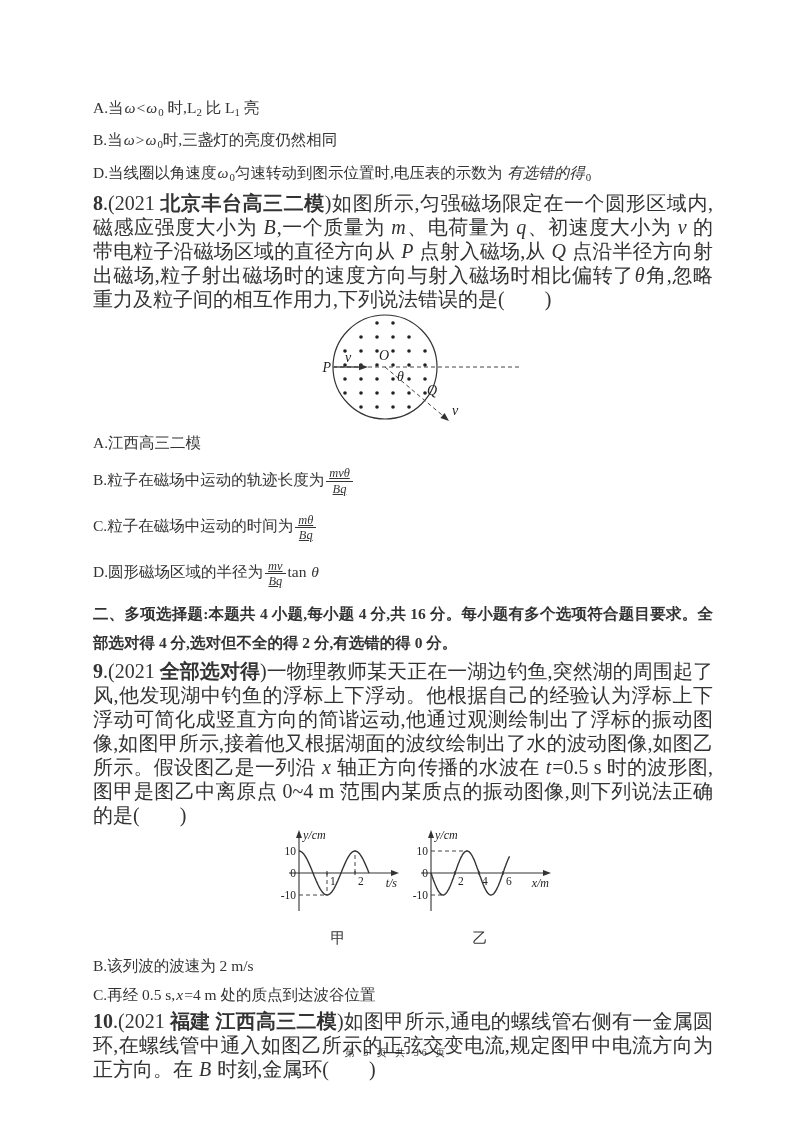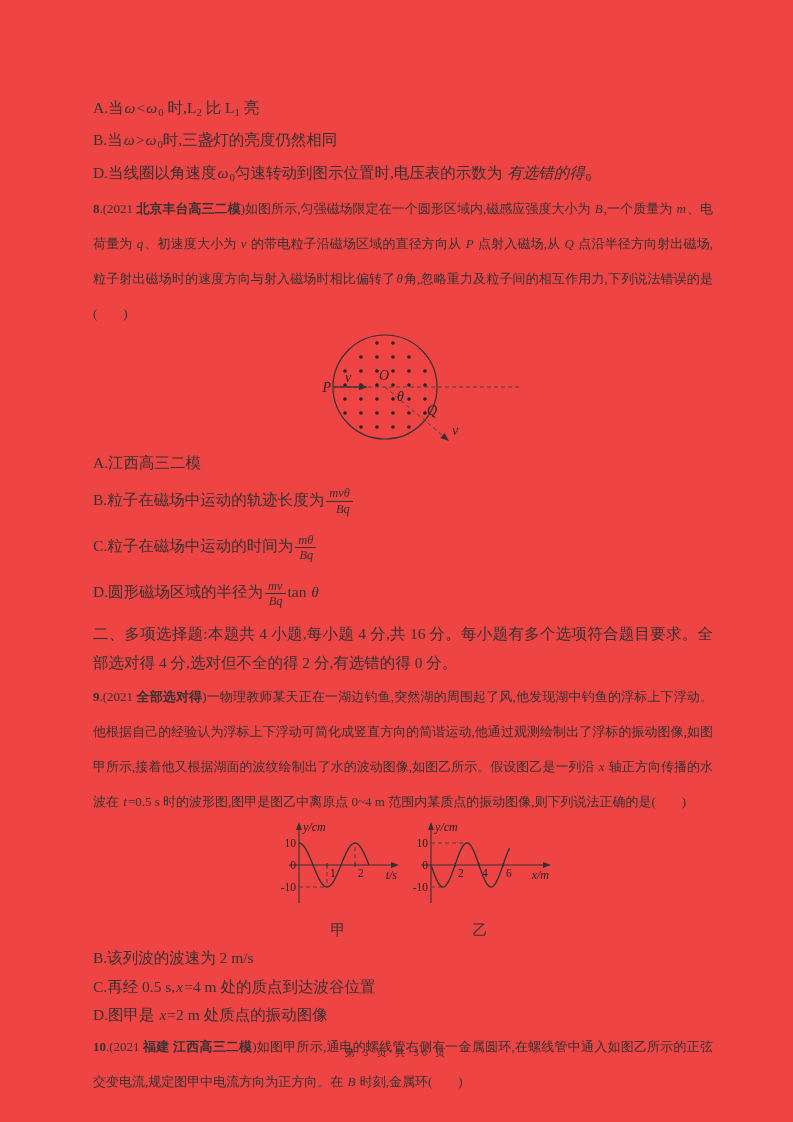--- a/index.html
+++ b/index.html
@@ -1,29 +1,29 @@
 <!DOCTYPE html>
 <html><head>
 <meta charset="utf-8">
 <style>
   html,body{margin:0;padding:0;background:#e9e9e9;}
-  .page{position:relative;width:793px;height:1122px;background:#ef4444;margin:0 auto;
+  .page{position:relative;width:793px;height:1122px;background:#ffffff;margin:0 auto;
         font-family:"Liberation Serif","DejaVu Serif",serif;color:#333;overflow:hidden;}
   .content{position:absolute;left:93px;top:94px;width:620px;}
   .tline{line-height:28.4px;font-size:15.5px;text-align:justify;margin:0;}
-  .qbody{line-height:35px;font-size:13px;text-align:justify;margin:0;}
+  .qbody{line-height:24px;font-size:20px;text-align:justify;margin:0;}
   .bold{font-weight:bold;}
   .var{font-style:italic;padding:0 1px;}
   .sub{font-size:0.7em;vertical-align:-0.28em;}
-  .frac{display:inline-block;vertical-align:middle;text-align:right;font-size:0.8em;
-        line-height:1.15;font-style:italic;margin:0 2px;}
+  .frac{display:inline-block;vertical-align:middle;text-align:center;font-size:0.8em;
+        line-height:1.15;font-style:italic;margin:0 2px;text-decoration:underline;}
   .frac .num{display:block;border-bottom:1px solid #333;padding:0 3px;}
   .frac .den{display:block;padding:0 3px;}
   .opt-frac{padding:8px 0;font-size:15.5px;}
-  .section-head{font-weight:normal;line-height:28.4px;font-size:15.5px;text-align:justify;margin:4px 0 2px 0;}
+  .section-head{font-weight:bold;line-height:28.4px;font-size:15.5px;text-align:justify;margin:4px 0 2px 0;}
   .diagram-wrap{margin:-6px 0 -2px 204px;height:126px;}
   .charts-row{display:flex;gap:6px;margin:2px 0 4px 182px;}
   .chart .caption{text-align:center;font-size:15px;margin-top:0px;}
   .footer{position:absolute;top:1046px;left:0;width:100%;text-align:center;
           font-size:10px;letter-spacing:3px;color:#333;}
   
   .circ{fill:none;stroke:#333;stroke-width:1.2;}
   .dash{stroke:#444;stroke-width:1;stroke-dasharray:4 3;fill:none;}
   .solid{stroke:#333;stroke-width:1.3;fill:none;}
   .ah{fill:#333;stroke:none;}
@@ -155,21 +155,20 @@
             <text x="142" y="58" class="alabel" text-anchor="end">x/m</text>
             <polyline points="24.0,44.0 24.6,45.6 25.1,47.2 25.7,48.8 26.2,50.4 26.8,51.9 27.4,53.4 27.9,54.8 28.5,56.2 29.1,57.5 29.6,58.8 30.2,59.9 30.7,61.0 31.3,62.0 31.9,62.8 32.4,63.6 33.0,64.3 33.5,64.9 34.1,65.3 34.7,65.7 35.2,65.9 35.8,66.0 36.4,66.0 36.9,65.8 37.5,65.6 38.0,65.2 38.6,64.7 39.2,64.1 39.7,63.4 40.3,62.6 40.8,61.7 41.4,60.7 42.0,59.6 42.5,58.4 43.1,57.2 43.6,55.9 44.2,54.5 44.8,53.0 45.3,51.5 45.9,50.0 46.5,48.4 47.0,46.8 47.6,45.2 48.1,43.6 48.7,42.0 49.3,40.4 49.8,38.8 50.4,37.2 50.9,35.7 51.5,34.2 52.1,32.8 52.6,31.5 53.2,30.2 53.8,28.9 54.3,27.8 54.9,26.8 55.4,25.8 56.0,24.9 56.6,24.2 57.1,23.5 57.7,23.0 58.2,22.6 58.8,22.3 59.4,22.1 59.9,22.0 60.5,22.0 61.1,22.2 61.6,22.5 62.2,22.9 62.7,23.4 63.3,24.0 63.9,24.8 64.4,25.6 65.0,26.5 65.5,27.5 66.1,28.7 66.7,29.9 67.2,31.1 67.8,32.5 68.4,33.9 68.9,35.4 69.5,36.9 70.0,38.4 70.6,40.0 71.2,41.6 71.7,43.2 72.3,44.8 72.8,46.4 73.4,48.0 74.0,49.6 74.5,51.1 75.1,52.7 75.7,54.1 76.2,55.5 76.8,56.9 77.3,58.1 77.9,59.3 78.5,60.5 79.0,61.5 79.6,62.4 80.1,63.3 80.7,64.0 81.3,64.6 81.8,65.1 82.4,65.5 82.9,65.8 83.5,66.0 84.1,66.0 84.6,65.9 85.2,65.7 85.8,65.4 86.3,65.0 86.9,64.5 87.4,63.8 88.0,63.0 88.6,62.2 89.1,61.2 89.7,60.2 90.2,59.0 90.8,57.8 91.4,56.5 91.9,55.2 92.5,53.7 93.1,52.3 93.6,50.8 94.2,49.2 94.7,47.6 95.3,46.0 95.9,44.4 96.4,42.8 97.0,41.2 97.5,39.6 98.1,38.0 98.7,36.5 99.2,35.0 99.8,33.5 100.4,32.1 100.9,30.8 101.5,29.5 102.0,28.4 102.6,27.3" class="wave"></polyline>
           </svg>
         <div class="caption">乙</div>
       </div>
     </div>
 
     <div>
       <p class="tline">B.该列波的波速为 2 m/s</p>
       <p class="tline">C.再经 0.5 s,<span class="var">x</span>=4 m 处的质点到达波谷位置</p>
-      <p class="tline">D.图甲是 <span class="var">x</span>=2 m 处质点的振动图像</p>
     </div>
 
     <p class="qbody"><span class="bold">10</span>.(2021 <span class="bold">福建 江西高三二模</span>)如图甲所示,通电的螺线管右侧有一金属圆环,在螺线管中通入如图乙所示的正弦交变电流,规定图甲中电流方向为正方向。在 <span class="var">B</span> 时刻,金属环(　　)</p>
 
   </div>
 
   <div class="footer">第 3 页 共 36 页</div>
 </div>
 
 </body></html>

